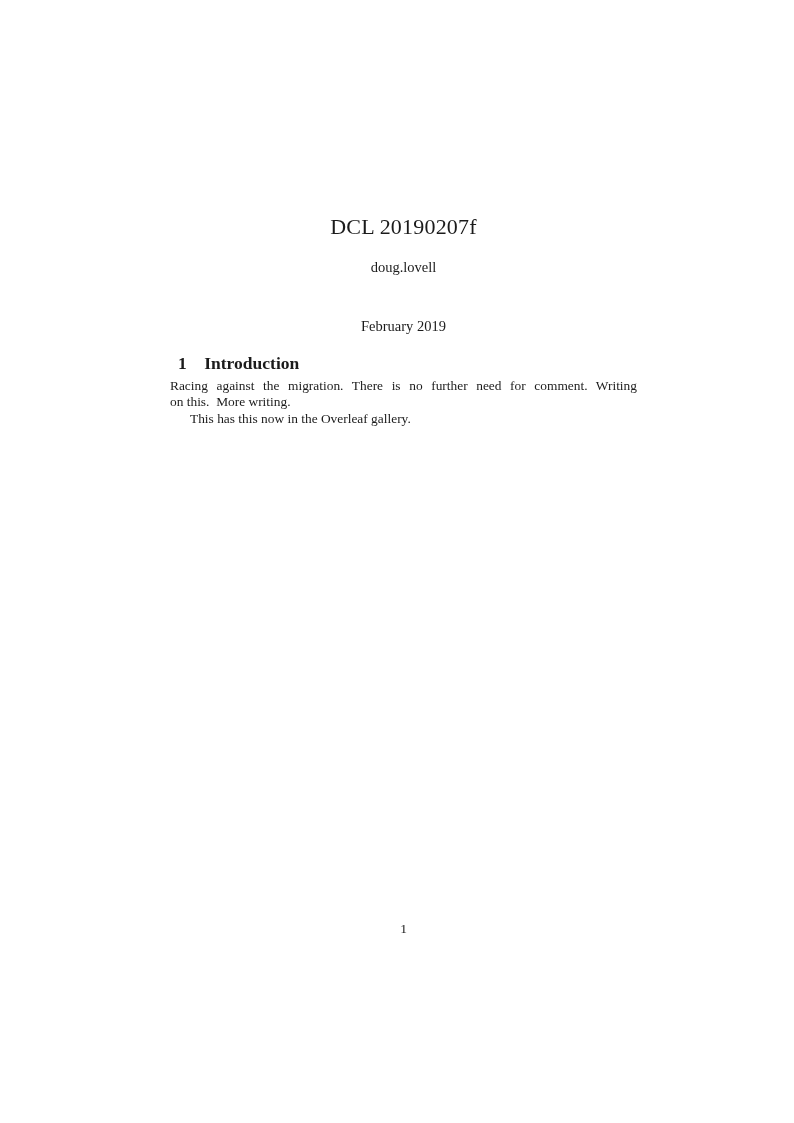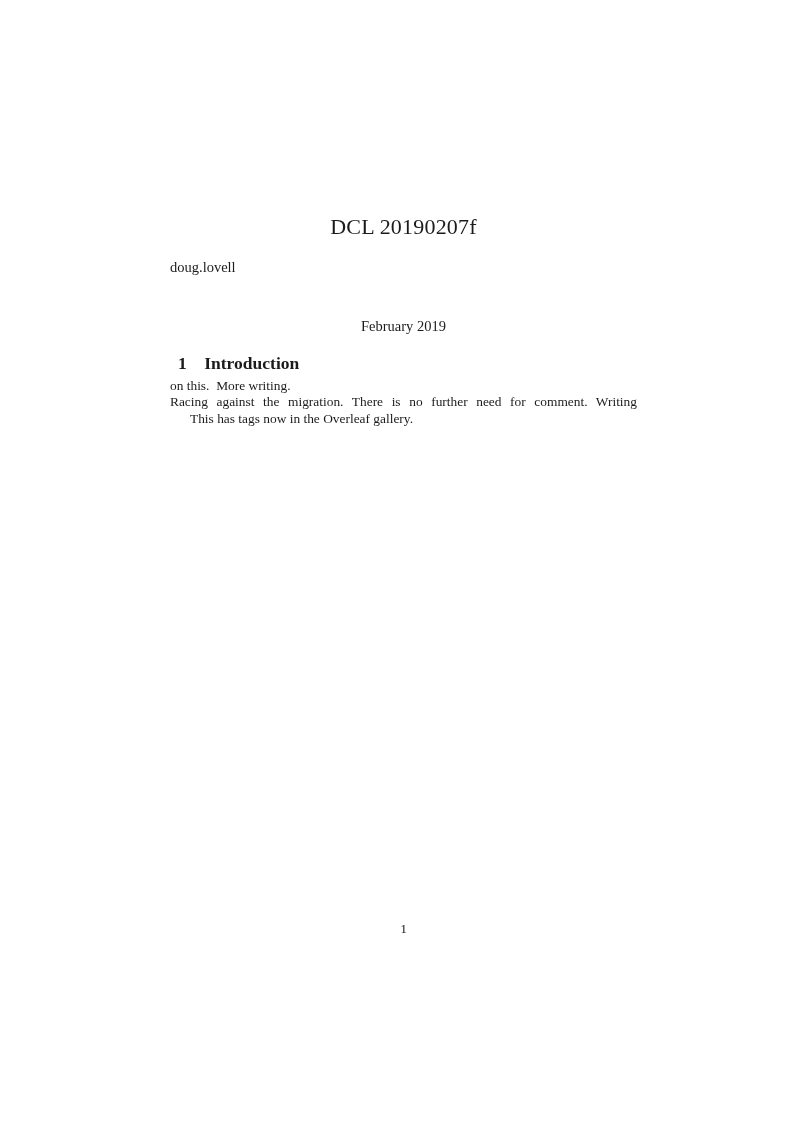--- a/index.html
+++ b/index.html
@@ -34,21 +34,21 @@
     font-size: 22px;
     font-weight: 400;
     line-height: 1.1;
     letter-spacing: 0.2px;
   }
   .doc-author {
     position: absolute;
     top: 259px;
     left: 0;
     right: 0;
-    text-align: left;
+    text-align: center;
     font-size: 14.5px;
     line-height: 1.15;
   }
   .doc-date {
     position: absolute;
     top: 290px;
     left: 0;
     right: 0;
     text-align: center;
     font-size: 14.5px;
@@ -113,24 +113,24 @@
     <div class="doc-author">doug.lovell</div>
 
     <div class="doc-date">February 2019</div>
 
     <h2 class="section-heading">
       <span class="section-number">1</span><span class="section-title">Introduction</span>
     </h2>
 
     <div class="body-text">
       <div class="para">
+        <div class="line justified">Racing against the migration.  There is no further need for comment.  Writing</div>
         <div class="line pre">on this.  More writing.</div>
-        <div class="line justified">Racing against the migration.  There is no further need for comment.  Writing</div>
       </div>
       <div class="para indented">
-        <div class="line pre">This has tags now in the Overleaf gallery.</div>
+        <div class="line pre">This has this now in the Overleaf gallery.</div>
       </div>
     </div>
 
     <div class="folio">1</div>
 
   </div>
 </div>
 
 </body></html>

